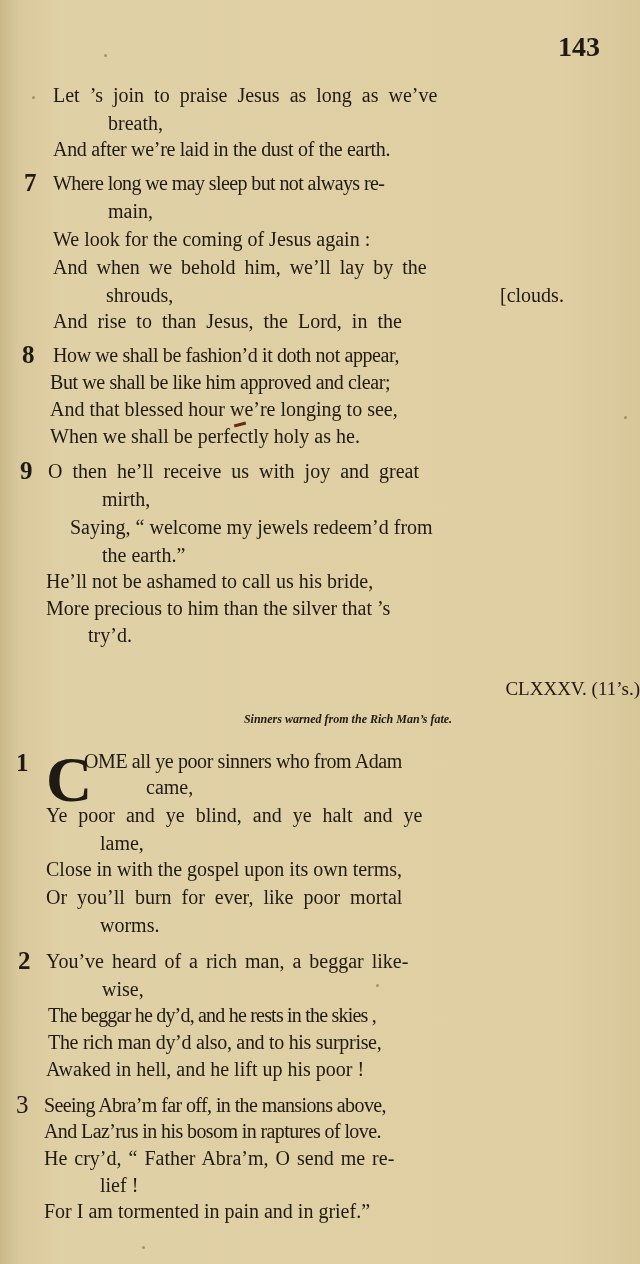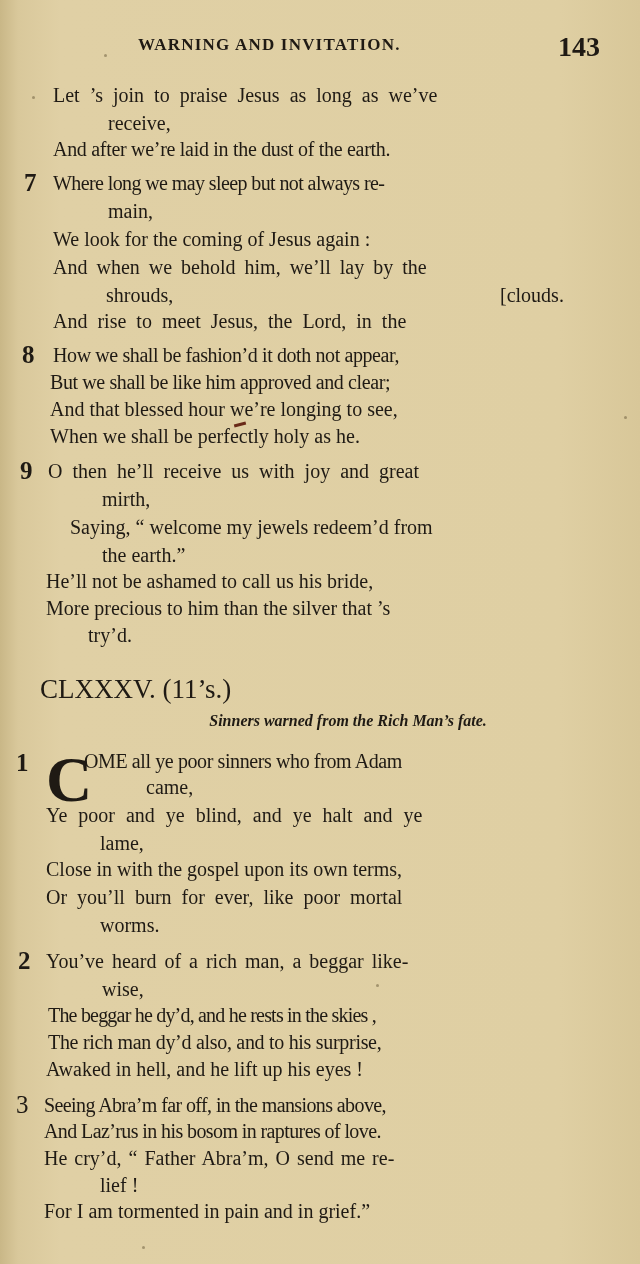--- a/index.html
+++ b/index.html
@@ -52,32 +52,32 @@
     .num {
       position: absolute;
       font-size: 25px;
       font-weight: bold;
       line-height: 30px;
     }
     .hymn-title {
       position: absolute;
       left: 0; width: 640px;
       top: 672px;
-      text-align: left;
-      font-size: 27px;
+      text-align: right;
+      font-size: 19px;
       line-height: 34px;
       padding-left: 40px;
       box-sizing: border-box;
     }
     .hymn-sub {
       position: absolute;
       left: 0; width: 640px;
       top: 712px;
       text-align: center;
-      font-size: 16px;
+      font-size: 12px;
       font-style: italic;
       font-weight: bold;
       padding-left: 56px;
       box-sizing: border-box;
     }
     .dropcap {
       position: absolute;
       left: 46px;
       top: 748px;
       font-size: 64px;
@@ -98,39 +98,38 @@
       background: #6a2a18;
       transform: rotate(-15deg);
     }
   </style>
 </head>
 <body>
 
 <div class="page">
 
   <div class="running-head">
-    <span class="rh-title">WARNING AND INVITATION.</span>
     <span class="rh-page">143</span>
   </div>
 
   <div>
     <div class="line" style="left:53px; top:80px; word-spacing:5px;">Let ’s join to praise Jesus as long as we’ve</div>
-    <div class="line" style="left:108px; top:108px;">receive,</div>
+    <div class="line" style="left:108px; top:108px;">breath,</div>
     <div class="line" style="left:53px; top:134px; letter-spacing:-0.3px;">And after we’re laid in the dust of the earth.</div>
   </div>
 
   <div>
     <div class="num" style="left:24px; top:168px;">7</div>
     <div class="line" style="left:53px; top:168px; letter-spacing:-0.6px;">Where long we may sleep but not always re-</div>
     <div class="line" style="left:108px; top:196px;">main,</div>
     <div class="line" style="left:53px; top:224px;">We look for the coming of Jesus again :</div>
     <div class="line" style="left:53px; top:252px; word-spacing:4px;">And when we behold him, we’ll lay by the</div>
     <div class="line" style="left:106px; top:280px;">shrouds,</div>
     <div class="line" style="left:500px; top:280px;">[clouds.</div>
-    <div class="line" style="left:53px; top:306px; word-spacing:5px;">And rise to meet Jesus, the Lord, in the</div>
+    <div class="line" style="left:53px; top:306px; word-spacing:5px;">And rise to than Jesus, the Lord, in the</div>
   </div>
 
   <div>
     <div class="num" style="left:22px; top:340px;">8</div>
     <div class="line" style="left:53px; top:340px; letter-spacing:-0.4px;">How we shall be fashion’d it doth not appear,</div>
     <div class="line" style="left:50px; top:367px; letter-spacing:-0.4px;">But we shall be like him approved and clear;</div>
     <div class="line" style="left:50px; top:394px;">And that blessed hour we’re longing to see,</div>
     <div class="line" style="left:50px; top:421px;">When we shall be perfectly holy as he.</div>
     <div class="ink-mark"></div>
   </div>
@@ -160,21 +159,21 @@
     <div class="line" style="left:46px; top:882px; word-spacing:5px;">Or you’ll burn for ever, like poor mortal</div>
     <div class="line" style="left:100px; top:910px;">worms.</div>
   </div>
 
   <div>
     <div class="num" style="left:18px; top:946px;">2</div>
     <div class="line" style="left:46px; top:946px; word-spacing:3px;">You’ve heard of a rich man, a beggar like-</div>
     <div class="line" style="left:102px; top:974px;">wise,</div>
     <div class="line" style="left:48px; top:1000px; letter-spacing:-0.8px;">The beggar he dy’d, and he rests in the skies ,</div>
     <div class="line" style="left:48px; top:1027px; letter-spacing:-0.3px;">The rich man dy’d also, and to his surprise,</div>
-    <div class="line" style="left:46px; top:1054px;">Awaked in hell, and he lift up his eyes !</div>
+    <div class="line" style="left:46px; top:1054px;">Awaked in hell, and he lift up his poor !</div>
   </div>
 
   <div>
     <div class="num" style="left:16px; top:1090px; font-weight:normal;">3</div>
     <div class="line" style="left:44px; top:1090px; letter-spacing:-0.6px;">Seeing Abra’m far off, in the mansions above,</div>
     <div class="line" style="left:44px; top:1116px; letter-spacing:-0.6px;">And Laz’rus in his bosom in raptures of love.</div>
     <div class="line" style="left:44px; top:1143px; word-spacing:2px;">He cry’d, “ Father Abra’m, O send me re-</div>
     <div class="line" style="left:100px; top:1170px;">lief !</div>
     <div class="line" style="left:44px; top:1196px;">For I am tormented in pain and in grief.”</div>
   </div>

